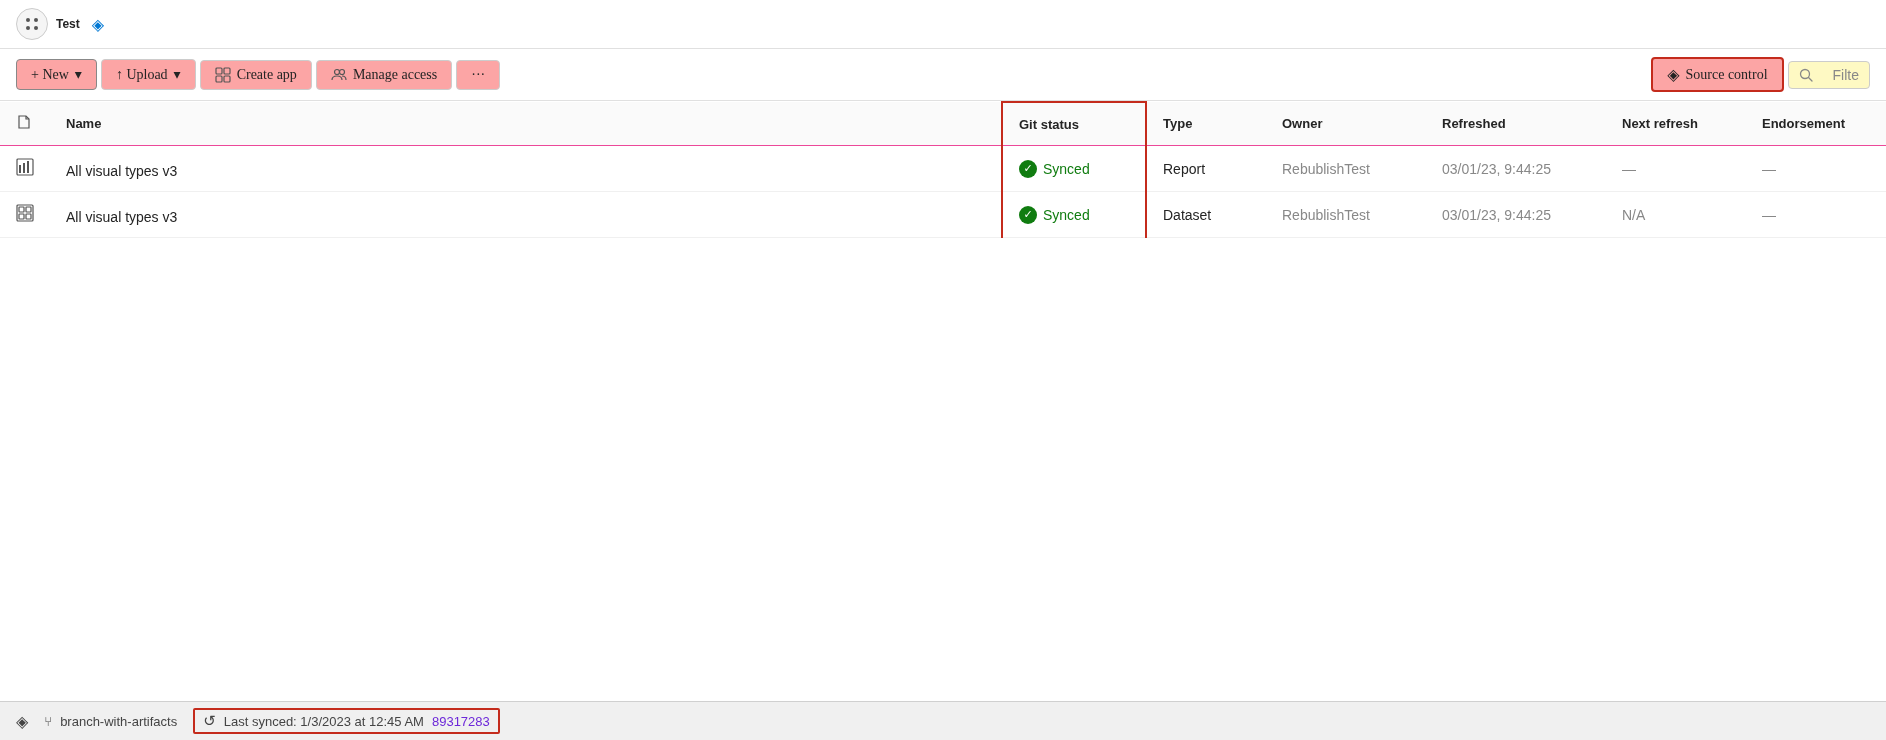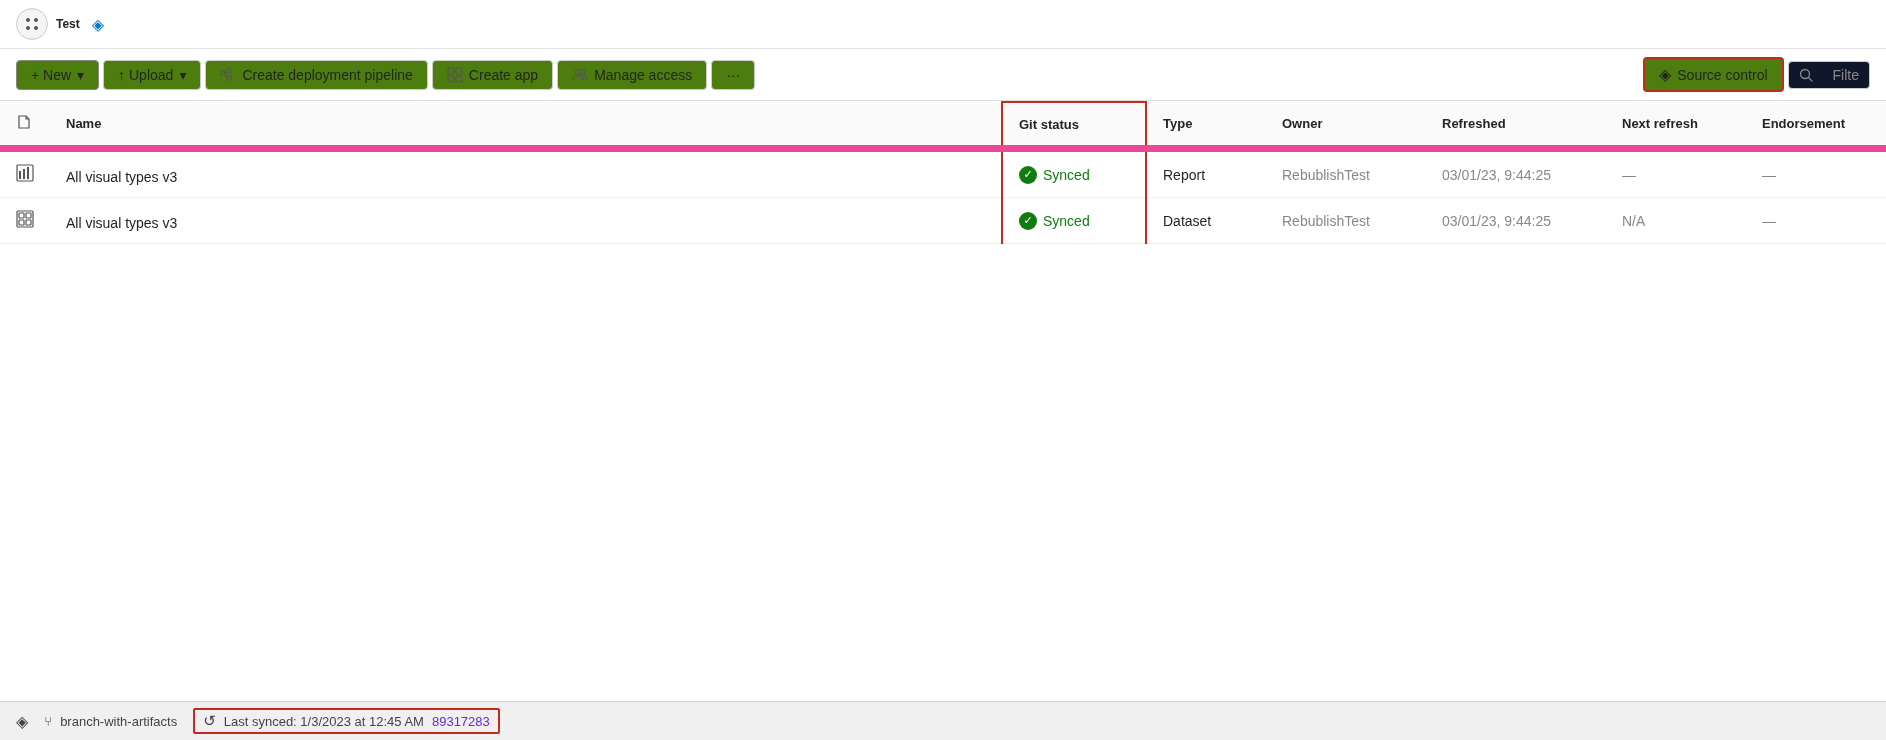--- a/index.html
+++ b/index.html
@@ -52,43 +52,44 @@
       align-items: center;
       gap: 4px;
     }
     .toolbar-btn {
       display: flex;
       align-items: center;
       gap: 6px;
       padding: 6px 14px;
       border: 1px solid #ccc;
       border-radius: 4px;
-      background: #4d7c0f;
+      background: #fca5a5;
       cursor: pointer;
       font-size: 14px;
       color: #242424;
       white-space: nowrap;
+      font-family: Liberation Serif, serif;
     }
     .toolbar-btn.new-btn {
       border: 1px solid #888;
       font-weight: 500;
     }
     .toolbar-btn.source-control-btn {
       border: 2px solid #c42b1c;
       font-weight: 500;
       margin-left: auto;
     }
     .toolbar-spacer { flex: 1; }
     .search-area {
       display: flex;
       align-items: center;
       border: 1px solid #ccc;
       border-radius: 4px;
       padding: 5px 10px;
-      background: #0f172a;
+      background: #fef9c3;
       gap: 20px;
       min-width: 80px;
     }
 
     
     .main-content {
       flex: 1;
       background: #fff;
       overflow: auto;
       position: relative;
@@ -97,21 +98,21 @@
     
     .items-table {
       width: 100%;
       border-collapse: collapse;
     }
     .items-table th {
       text-align: left;
       padding: 12px 16px;
       font-weight: 600;
       color: #242424;
-      border-bottom: 7px solid #ec4899;
+      border-bottom: 1px solid #ec4899;
       background: #fafafa;
       font-size: 13px;
       white-space: nowrap;
     }
     .items-table td {
       padding: 12px 16px;
       border-bottom: 1px solid #f0f0f0;
       font-size: 14px;
       white-space: nowrap;
     }
@@ -229,30 +230,20 @@
   <button class="toolbar-btn new-btn">
     <span>+ New</span>
     <span>▾</span>
   </button>
 
   <button class="toolbar-btn">
     <span>↑ Upload</span>
     <span>▾</span>
   </button>
 
-  <button class="toolbar-btn">
-    <svg width="16" height="16" viewBox="0 0 16 16" fill="none">
-      <rect x="1" y="4" width="4" height="4" rx="1" stroke="#555" stroke-width="1.2"></rect>
-      <rect x="7" y="2" width="4" height="4" rx="1" stroke="#555" stroke-width="1.2"></rect>
-      <rect x="7" y="9" width="4" height="4" rx="1" stroke="#555" stroke-width="1.2"></rect>
-      <line x1="5" y1="6" x2="7" y2="4" stroke="#555" stroke-width="1.2"></line>
-      <line x1="5" y1="6" x2="7" y2="11" stroke="#555" stroke-width="1.2"></line>
-    </svg>
-    <span>Create deployment pipeline</span>
-  </button>
 
   <button class="toolbar-btn">
     <svg width="16" height="16" viewBox="0 0 16 16" fill="none">
       <rect x="1" y="1" width="6" height="6" rx="1" stroke="#555" stroke-width="1.2"></rect>
       <rect x="9" y="1" width="6" height="6" rx="1" stroke="#555" stroke-width="1.2"></rect>
       <rect x="1" y="9" width="6" height="6" rx="1" stroke="#555" stroke-width="1.2"></rect>
       <rect x="9" y="9" width="6" height="6" rx="1" stroke="#555" stroke-width="1.2"></rect>
     </svg>
     <span>Create app</span>
   </button>

